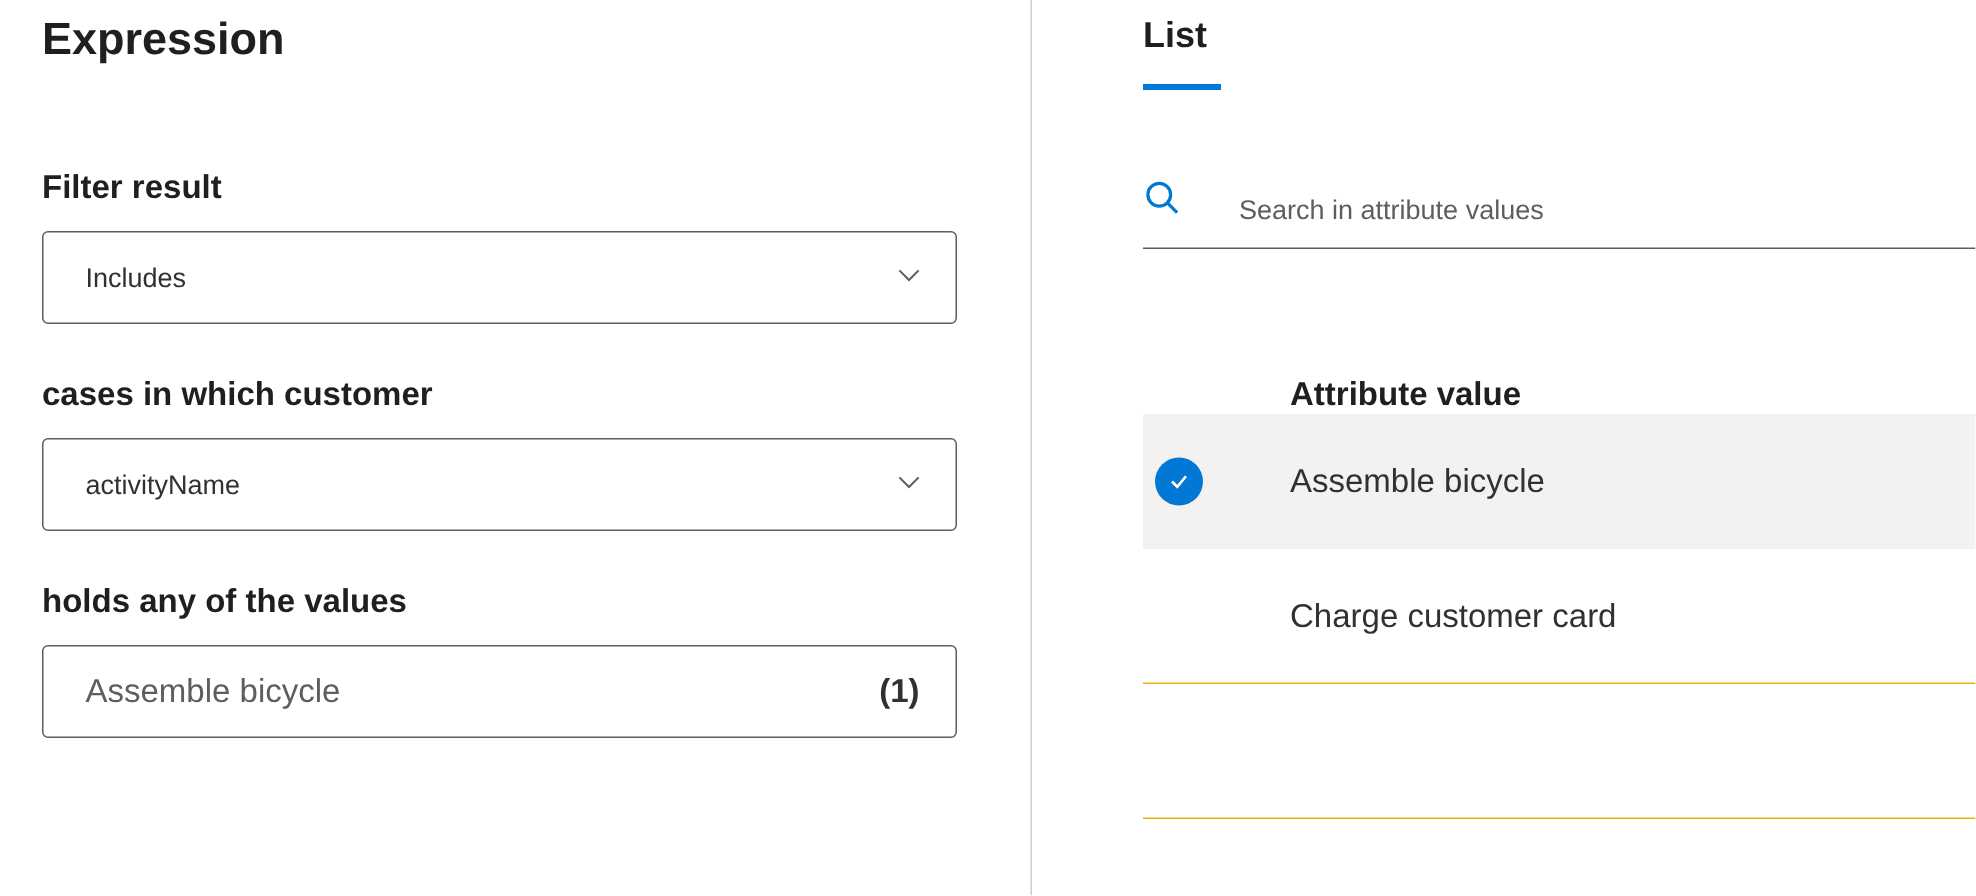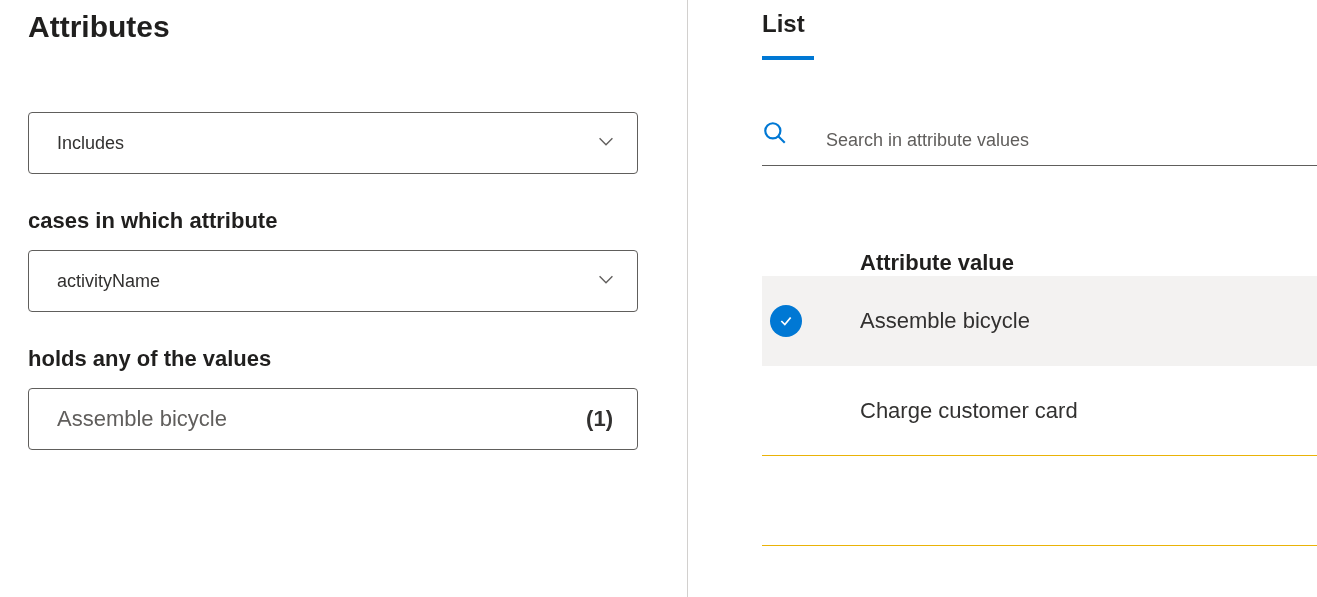--- a/index.html
+++ b/index.html
@@ -169,35 +169,36 @@
     .attr-label {
       font-size: 22px;
       margin-left: 58px;
       color: #323130;
     }
   </style>
 </head>
 <body>
 
 <div class="left-pane">
-  <h1 class="page-title">Attributes</h1>
+  <h1 class="page-title">Expression</h1>
 
   <div class="field-group">
+    <div class="field-label">Filter result</div>
     <div class="dropdown">
       <span class="dropdown-text">Includes</span>
       <span class="chevron-icon">
         <svg viewBox="0 0 24 24" fill="none" stroke="#605e5c" stroke-width="1.5">
             <polyline points="5 9 12 16 19 9"></polyline>
           </svg>
       </span>
     </div>
   </div>
 
   <div class="field-group">
-    <div class="field-label">cases in which attribute</div>
+    <div class="field-label">cases in which customer</div>
     <div class="dropdown">
       <span class="dropdown-text">activityName</span>
       <span class="chevron-icon">
         <svg viewBox="0 0 24 24" fill="none" stroke="#605e5c" stroke-width="1.5">
             <polyline points="5 9 12 16 19 9"></polyline>
           </svg>
       </span>
     </div>
   </div>
 

